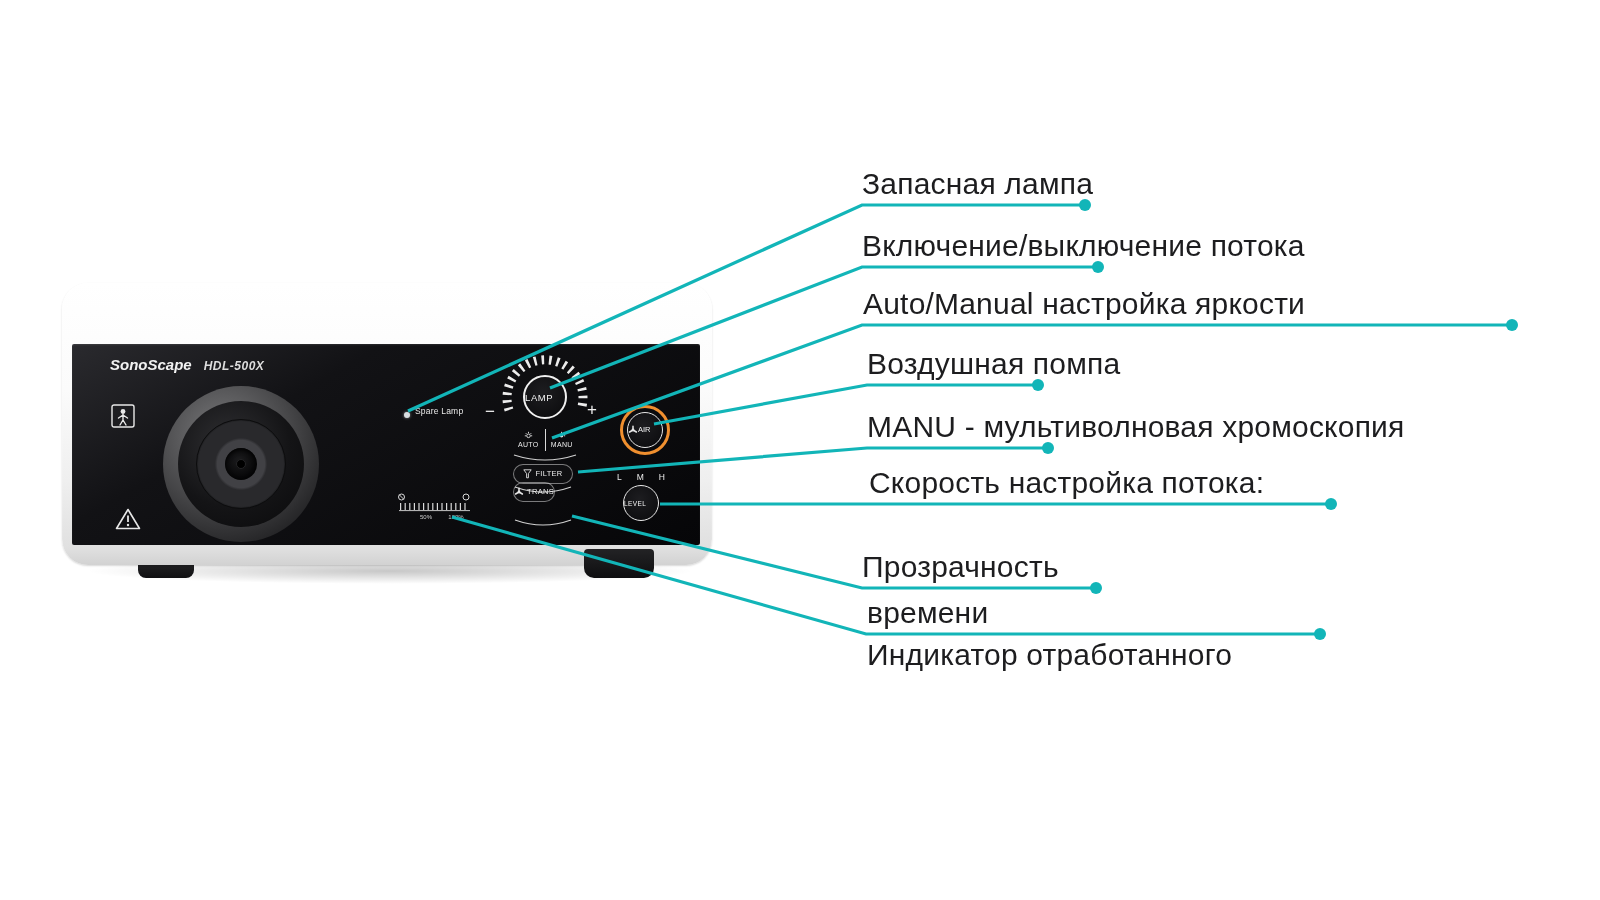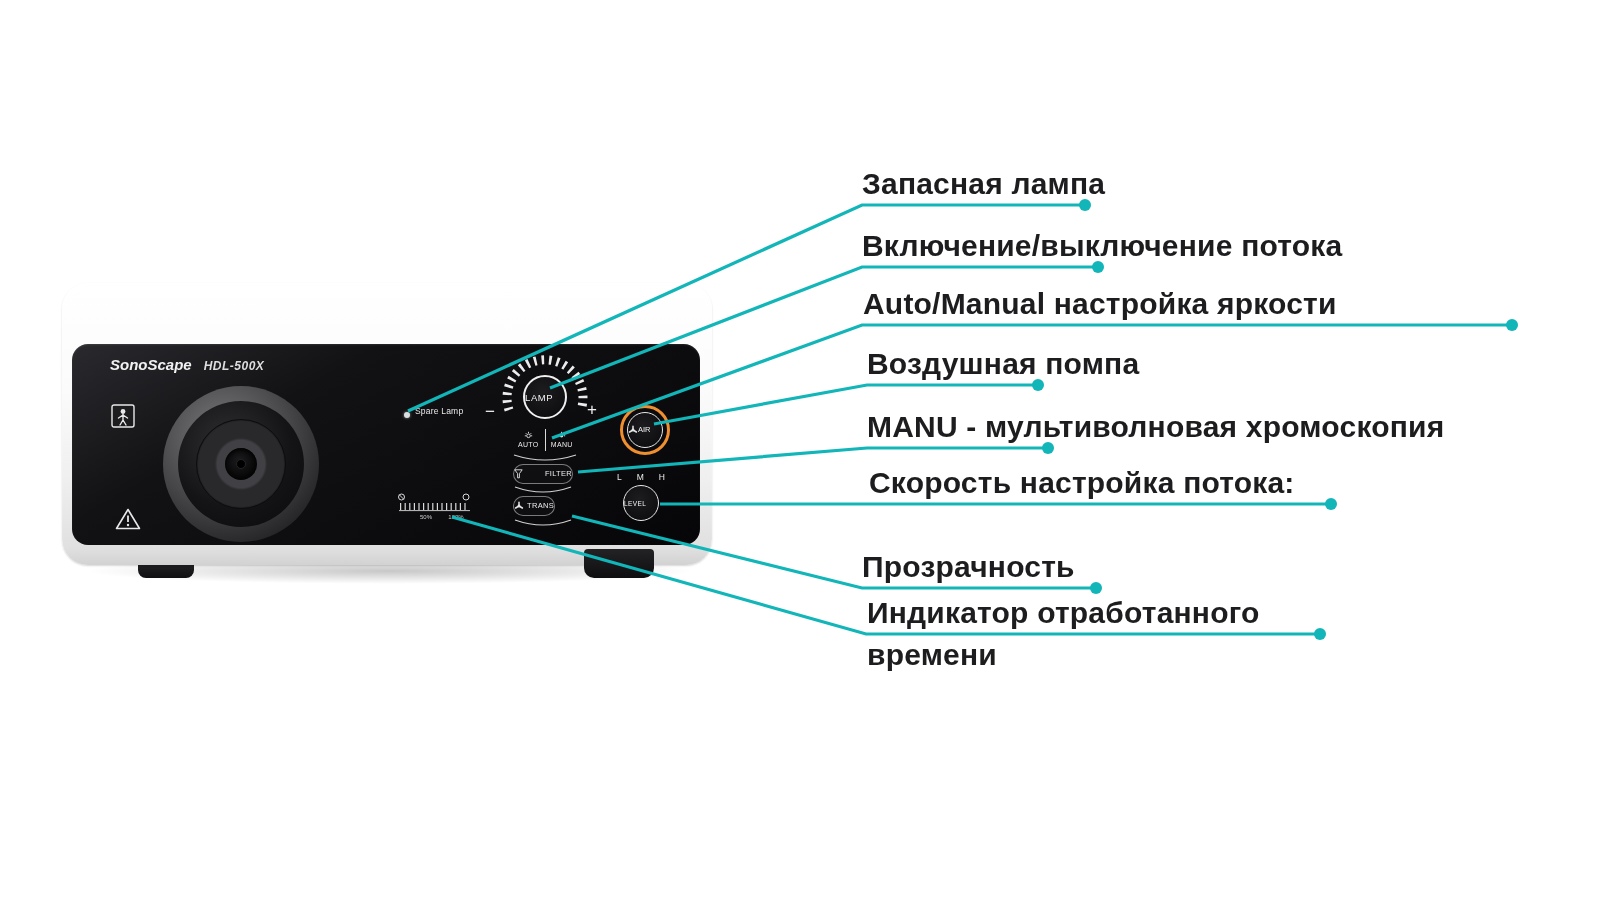--- a/index.html
+++ b/index.html
@@ -1,35 +1,35 @@
 <!DOCTYPE html>
 <html><head>
 <meta charset="utf-8">
 <style>
   * { margin:0; padding:0; box-sizing:border-box; }
   html,body { width:1600px; height:900px; background:#ffffff; font-family:"Liberation Sans", sans-serif; overflow:hidden; }
   .stage { position:relative; width:1600px; height:900px; background:#ffffff; }
 
   
-  .lab { position:absolute; z-index:5; font-size:30px; line-height:42px; color:#1d1d1f; letter-spacing:.2px; white-space:nowrap;font-weight:bold; }
+  .lab { position:absolute; z-index:5; font-size:30px; line-height:42px; color:#1d1d1f; letter-spacing:.2px; white-space:nowrap; }
   .lab .ln { display:block; }
 
   .annot { position:absolute; left:0; top:0; width:1600px; height:900px; z-index:6; pointer-events:none; }
 
   
   .device { position:absolute; left:0; top:0; width:800px; height:700px; z-index:1; }
   .dev-shadow { position:absolute; left:84px; top:558px; width:612px; height:26px; border-radius:50%;
     background:radial-gradient(ellipse at center, rgba(0,0,0,.22) 0%, rgba(0,0,0,0) 70%); z-index:0; }
   .foot { position:absolute; background:linear-gradient(#2a2a2c,#101012); }
   .foot-l { left:138px; top:556px; width:56px; height:22px; border-radius:4px 4px 8px 8px; z-index:1; }
   .foot-r { left:584px; top:549px; width:70px; height:29px; border-radius:4px 4px 10px 10px; z-index:3; background:linear-gradient(#232325,#0e0e10); }
   .dev-body { position:absolute; left:62px; top:283px; width:650px; height:282px; border-radius:26px; z-index:2;
     background:linear-gradient(180deg,#ffffff 0%,#fbfbfb 38%,#efefef 70%,#e0e0e0 94%,#d2d2d2 100%);
     box-shadow:0 1px 2px rgba(0,0,0,.16), inset 0 1px 1px #ffffff; }
-  .panel { position:absolute; left:72px; top:344px; width:628px; height:201px; border-radius:16px; z-index:4;
+  .panel { position:absolute; left:72px; top:344px; width:628px; height:201px; border-radius:2px; z-index:4;
     background:linear-gradient(150deg,#2a2a2e 0%,#121215 32%,#060608 100%);
     box-shadow:inset 0 1px 2px rgba(255,255,255,.10); }
 
   
   .brand { position:absolute; left:38px; top:12px; color:#f2f2f2; font-style:italic; font-weight:bold; font-size:15px; white-space:nowrap; }
   .brand .model { font-size:12px; margin-left:12px; color:#dddddd; letter-spacing:.5px; }
   .icon-person { position:absolute; left:39px; top:60px; width:24px; height:24px; }
   .icon-warning { position:absolute; left:43px; top:163px; width:26px; height:24px; }
 
   .socket-collar { position:absolute; left:91px; top:42px; width:156px; height:156px; border-radius:50%;
@@ -55,25 +55,25 @@
 
   .am-group { position:absolute; left:440px; top:84px; width:66px; height:24px; display:flex; }
   .am-cell { flex:1; display:flex; flex-direction:column; align-items:center; justify-content:center; gap:1px; color:#ececec; }
   .am-cell .tx { font-size:7px; line-height:8px; letter-spacing:.3px; }
   .am-div { width:1px; background:#d9d9d9; margin:1px 0; }
 
   .air-ring { position:absolute; left:548px; top:61px; width:50px; height:50px; border-radius:50%; border:3px solid #ef8f2f; }
   .btn-air { position:absolute; left:555px; top:68px; width:36px; height:36px; border:1.5px solid #e8e8e8; flex-direction:row; gap:0; }
   .btn-air .tx { font-size:7.5px; line-height:8px; }
 
-  .key { position:absolute; display:flex; align-items:center; justify-content:space-between; gap:3px;
+  .key { position:absolute; display:flex; align-items:center; justify-content:center; gap:3px;
     border:1px solid rgba(255,255,255,.45); border-radius:10px; color:#ececec; background:rgba(255,255,255,.02); }
   .key .tx { font-size:7.5px; letter-spacing:.3px; line-height:8px; }
   .key-filter { left:441px; top:120px; width:60px; height:20px; }
-  .key-trans  { left:441px; top:152px; width:42px; height:20px; }
+  .key-trans  { left:441px; top:138px; width:42px; height:20px; }
 
   .bracket { position:absolute; height:10px; }
   .br-am     { left:440px; top:110px; width:66px; }
   .br-filter { left:441px; top:142px; width:60px; }
   .br-trans  { left:441px; top:175px; width:60px; }
 
   .lmh { position:absolute; left:545px; top:129px; width:48px; display:flex; justify-content:space-between; color:#ececec; font-size:8.5px; line-height:9px; }
   .btn-level { position:absolute; left:551px; top:141px; width:36px; height:36px; border:1.5px solid #e8e8e8; font-size:6.5px; letter-spacing:.4px; }
 
   .hours { position:absolute; left:324px; top:148px; width:76px; height:30px; }
@@ -237,17 +237,17 @@
   <div class="lab" style="left:867px;top:406px">
     <span class="ln">MANU - мультиволновая хромоскопия</span>
   </div>
   <div class="lab" style="left:869px;top:462px">
     <span class="ln">Скорость настройка потока:</span>
   </div>
   <div class="lab" style="left:862px;top:546px">
     <span class="ln">Прозрачность</span>
   </div>
   <div class="lab" style="left:867px;top:592px">
+    <span class="ln">времени</span>
     <span class="ln">Индикатор отработанного</span>
-    <span class="ln">времени</span>
   </div>
 
 </div>
 
 </body></html>

